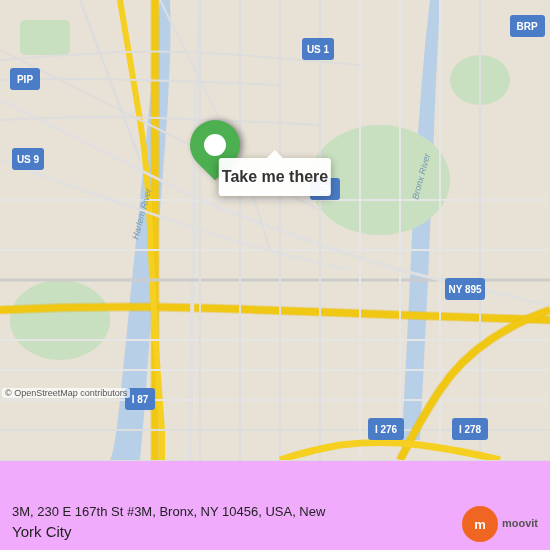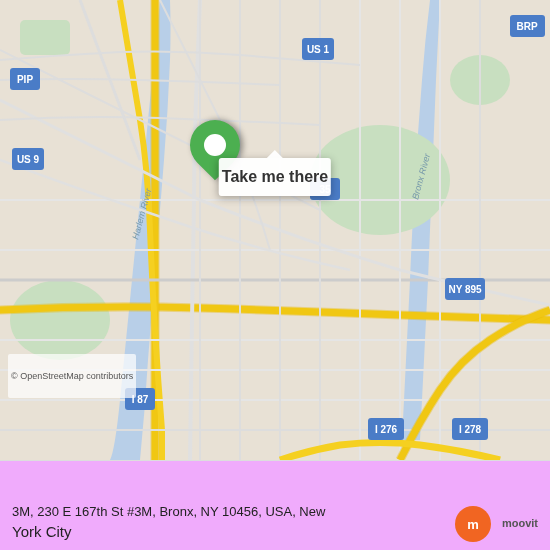--- a/index.html
+++ b/index.html
@@ -96,25 +96,25 @@
       display: flex;
       align-items: flex-end;
       padding: 8px 12px;
       border-top: 1px solid #ddd;
       position: relative;
     }
 
     #osm-attribution {
       position: absolute;
       bottom: 62px;
-      left: 8px;
+      left: 2px;
       font-size: 9px;
       color: #555;
       background: rgba(255,255,255,0.7);
-      padding: 17px 3px;
+      padding: 0 3px;
       border-radius: 2px;
       z-index: 15;
     }
 
     #info-text {
       flex: 1;
     }
 
     #address-line {
       font-size: 13px;
@@ -136,21 +136,21 @@
     }
 
     .moovit-icon {
       width: 36px;
       height: 36px;
     }
 
     .moovit-text {
       font-size: 11px;
       color: #555;
-      margin-left: 11px;
+      margin-left: 4px;
       font-weight: bold;
       line-height: 1.2;
     }
 
     
   </style>
 </head>
 <body>
 
 <div id="map-container">

